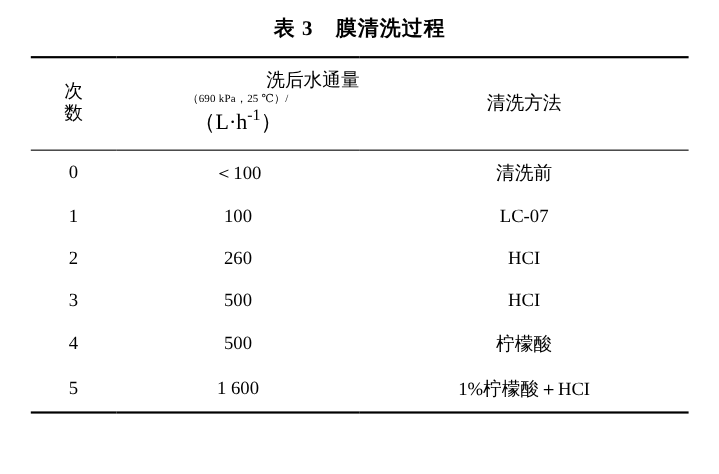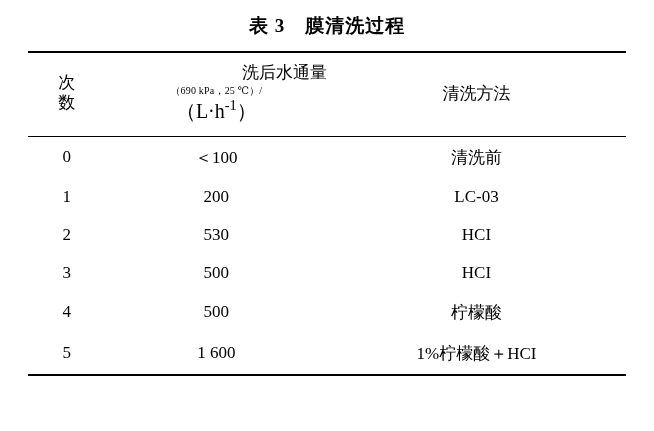--- a/index.html
+++ b/index.html
@@ -112,26 +112,26 @@
         </tr>
       </thead>
       <tbody>
         <tr>
           <td>0</td>
           <td>＜100</td>
           <td>清洗前</td>
         </tr>
         <tr>
           <td>1</td>
-          <td>200</td>
-          <td>LC-03</td>
+          <td>100</td>
+          <td>LC-07</td>
         </tr>
         <tr>
           <td>2</td>
-          <td>530</td>
+          <td>260</td>
           <td>HCI</td>
         </tr>
         <tr>
           <td>3</td>
           <td>500</td>
           <td>HCI</td>
         </tr>
         <tr>
           <td>4</td>
           <td>500</td>

